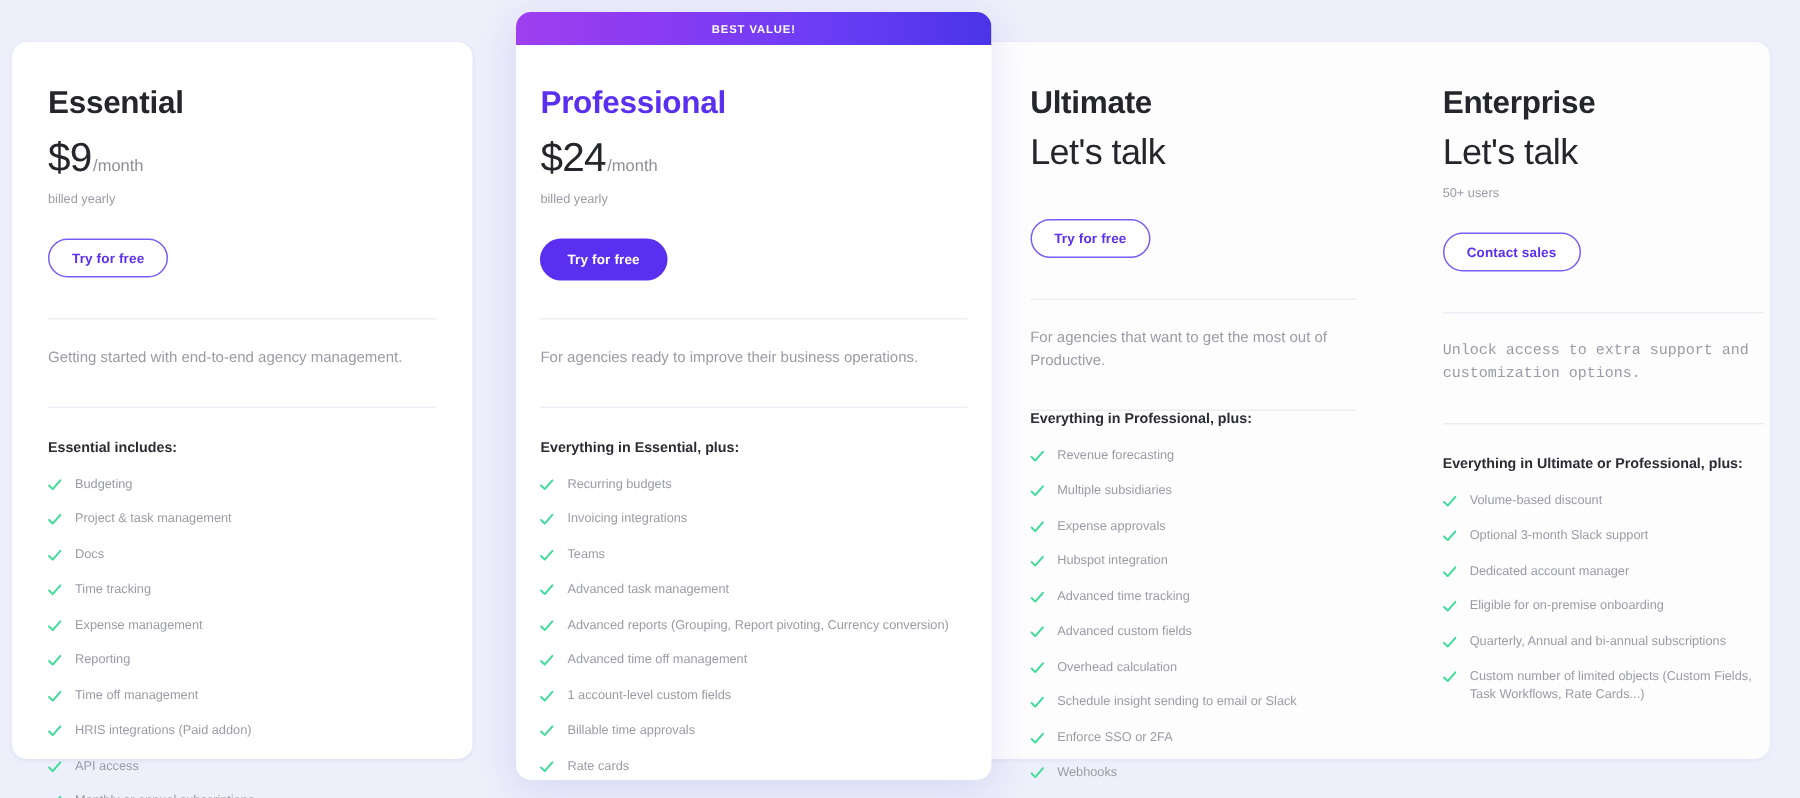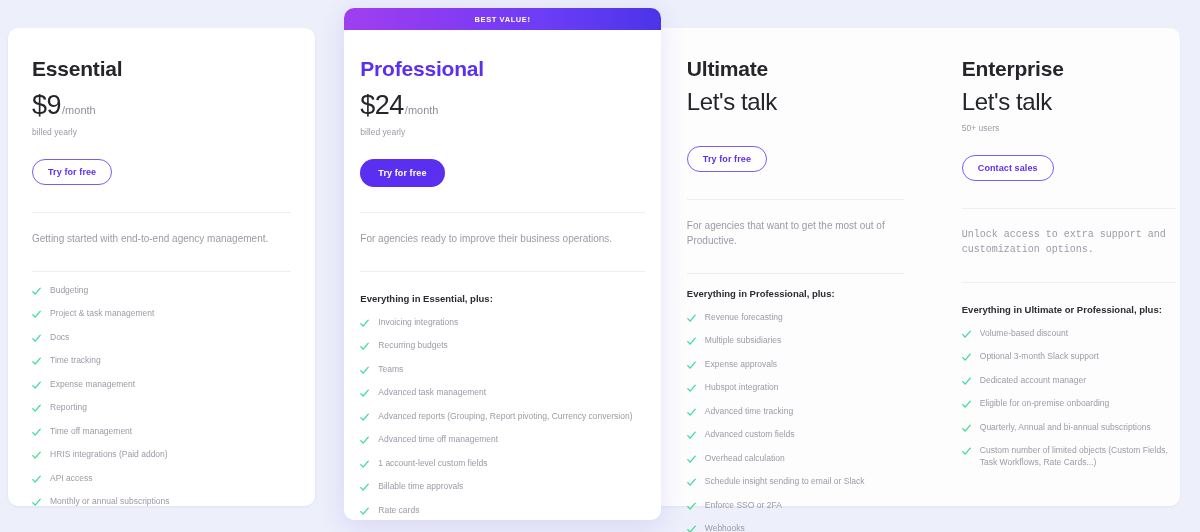--- a/index.html
+++ b/index.html
@@ -196,20 +196,21 @@
       </div>
       <div class="price-note">billed yearly</div>
 
       <div class="btn-wrap">
         <div class="btn btn--outline">Try for free</div>
       </div>
 
       <div class="divider" style="margin-top:27px;"></div>
       <div class="desc" style="margin-top:18px;">Getting started with end-to-end agency management.</div>
       <div class="divider" style="margin-top:25px;"></div>
+      <div class="includes-title" style="margin-top:21px;">Essential includes:</div>
 
       <ul class="features">
         <li class="feature">
             <span class="check">
               <svg width="9" height="9" viewBox="0 0 12 12">
                 <path d="M1 6.2 L4.2 9.4 L11 1.6" stroke="#3ddc97" stroke-width="1.7" fill="none" stroke-linecap="round" stroke-linejoin="round"></path>
               </svg>
             </span>
             <span class="feature-text">Budgeting</span>
           </li>
@@ -310,29 +311,29 @@
       <div class="divider" style="margin-top:25px;"></div>
       <div class="includes-title" style="margin-top:21px;">Everything in Essential, plus:</div>
 
       <ul class="features">
         <li class="feature">
             <span class="check">
               <svg width="9" height="9" viewBox="0 0 12 12">
                 <path d="M1 6.2 L4.2 9.4 L11 1.6" stroke="#3ddc97" stroke-width="1.7" fill="none" stroke-linecap="round" stroke-linejoin="round"></path>
               </svg>
             </span>
+            <span class="feature-text">Recurring budgets</span>
+          </li>
+        <li class="feature">
+            <span class="check">
+              <svg width="9" height="9" viewBox="0 0 12 12">
+                <path d="M1 6.2 L4.2 9.4 L11 1.6" stroke="#3ddc97" stroke-width="1.7" fill="none" stroke-linecap="round" stroke-linejoin="round"></path>
+              </svg>
+            </span>
             <span class="feature-text">Invoicing integrations</span>
-          </li>
-        <li class="feature">
-            <span class="check">
-              <svg width="9" height="9" viewBox="0 0 12 12">
-                <path d="M1 6.2 L4.2 9.4 L11 1.6" stroke="#3ddc97" stroke-width="1.7" fill="none" stroke-linecap="round" stroke-linejoin="round"></path>
-              </svg>
-            </span>
-            <span class="feature-text">Recurring budgets</span>
           </li>
         <li class="feature">
             <span class="check">
               <svg width="9" height="9" viewBox="0 0 12 12">
                 <path d="M1 6.2 L4.2 9.4 L11 1.6" stroke="#3ddc97" stroke-width="1.7" fill="none" stroke-linecap="round" stroke-linejoin="round"></path>
               </svg>
             </span>
             <span class="feature-text">Teams</span>
           </li>
         <li class="feature">
@@ -393,21 +394,21 @@
       <div class="plan-name">Ultimate</div>
       <div class="lets-talk">Let's talk</div>
 
       <div class="btn-wrap btn-wrap--tight">
         <div class="btn btn--outline">Try for free</div>
       </div>
 
       <div class="divider" style="margin-top:27px;"></div>
       <div class="desc" style="margin-top:18px;">For agencies that want to get the most out of Productive.</div>
       <div class="divider" style="margin-top:25px;"></div>
-      <div class="includes-title" style="margin-top:14px;">Everything in Professional, plus:</div>
+      <div class="includes-title" style="">Everything in Professional, plus:</div>
 
       <ul class="features">
         <li class="feature">
             <span class="check">
               <svg width="9" height="9" viewBox="0 0 12 12">
                 <path d="M1 6.2 L4.2 9.4 L11 1.6" stroke="#3ddc97" stroke-width="1.7" fill="none" stroke-linecap="round" stroke-linejoin="round"></path>
               </svg>
             </span>
             <span class="feature-text">Revenue forecasting</span>
           </li>

